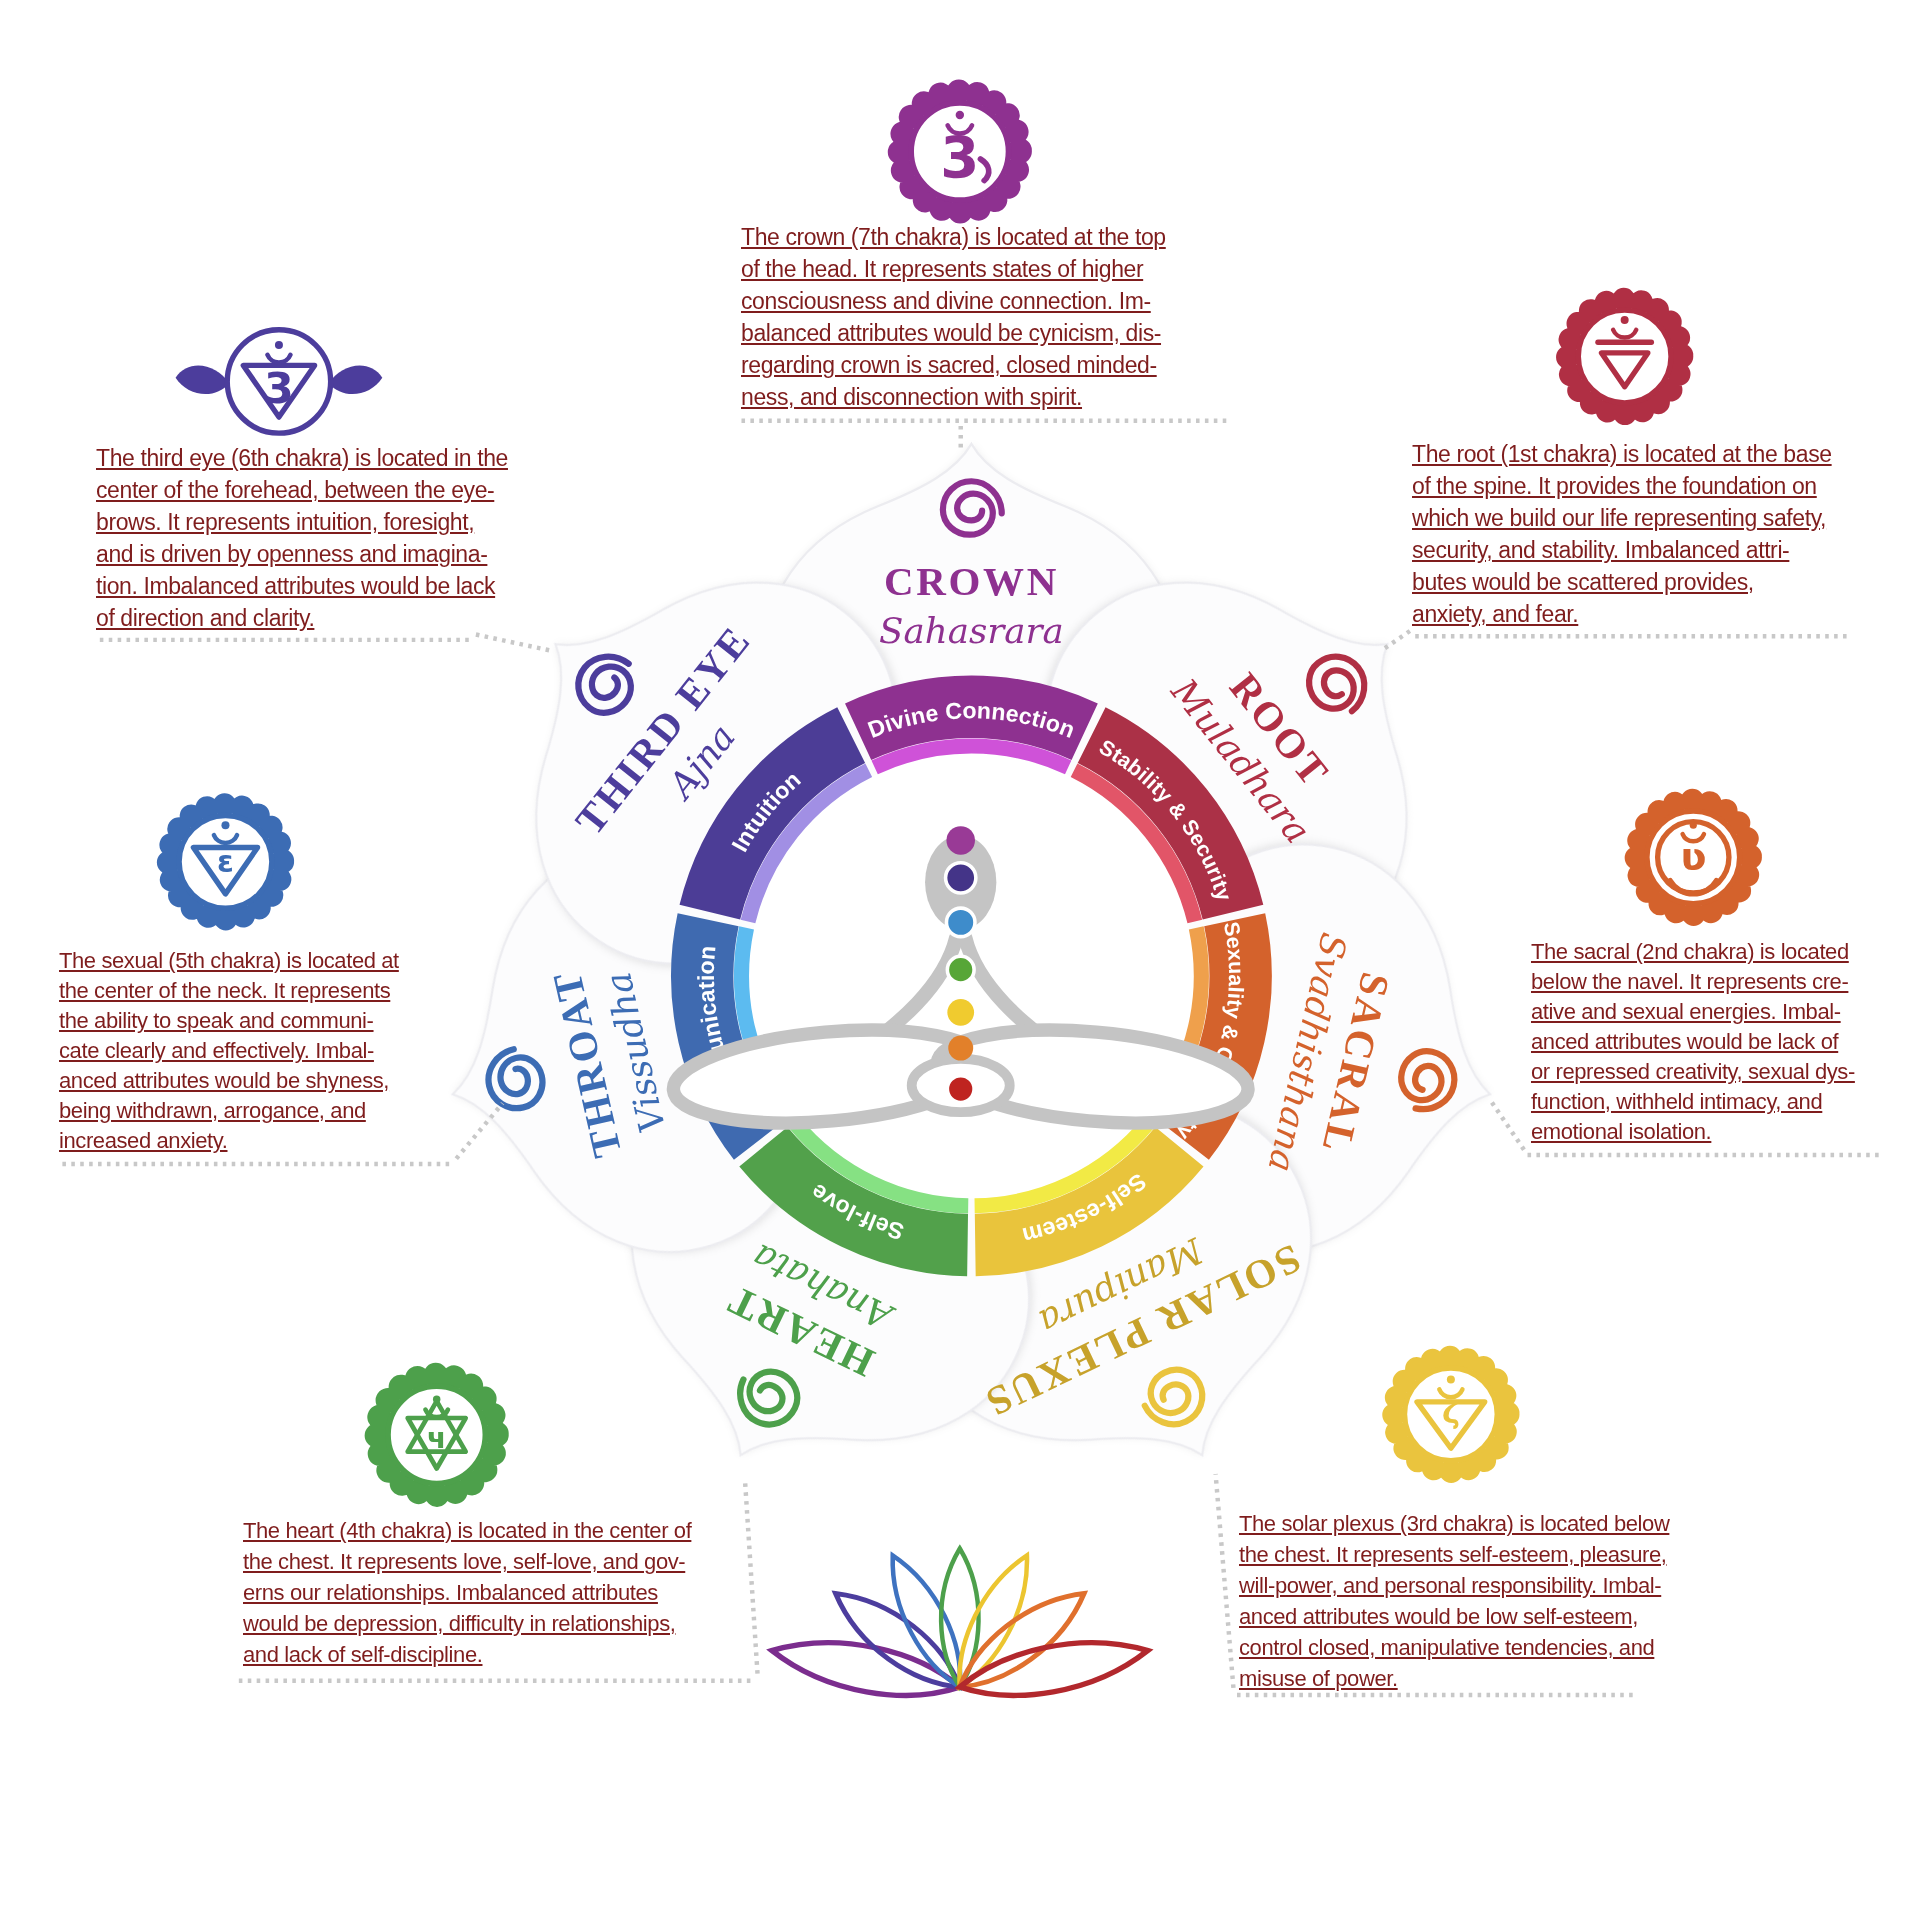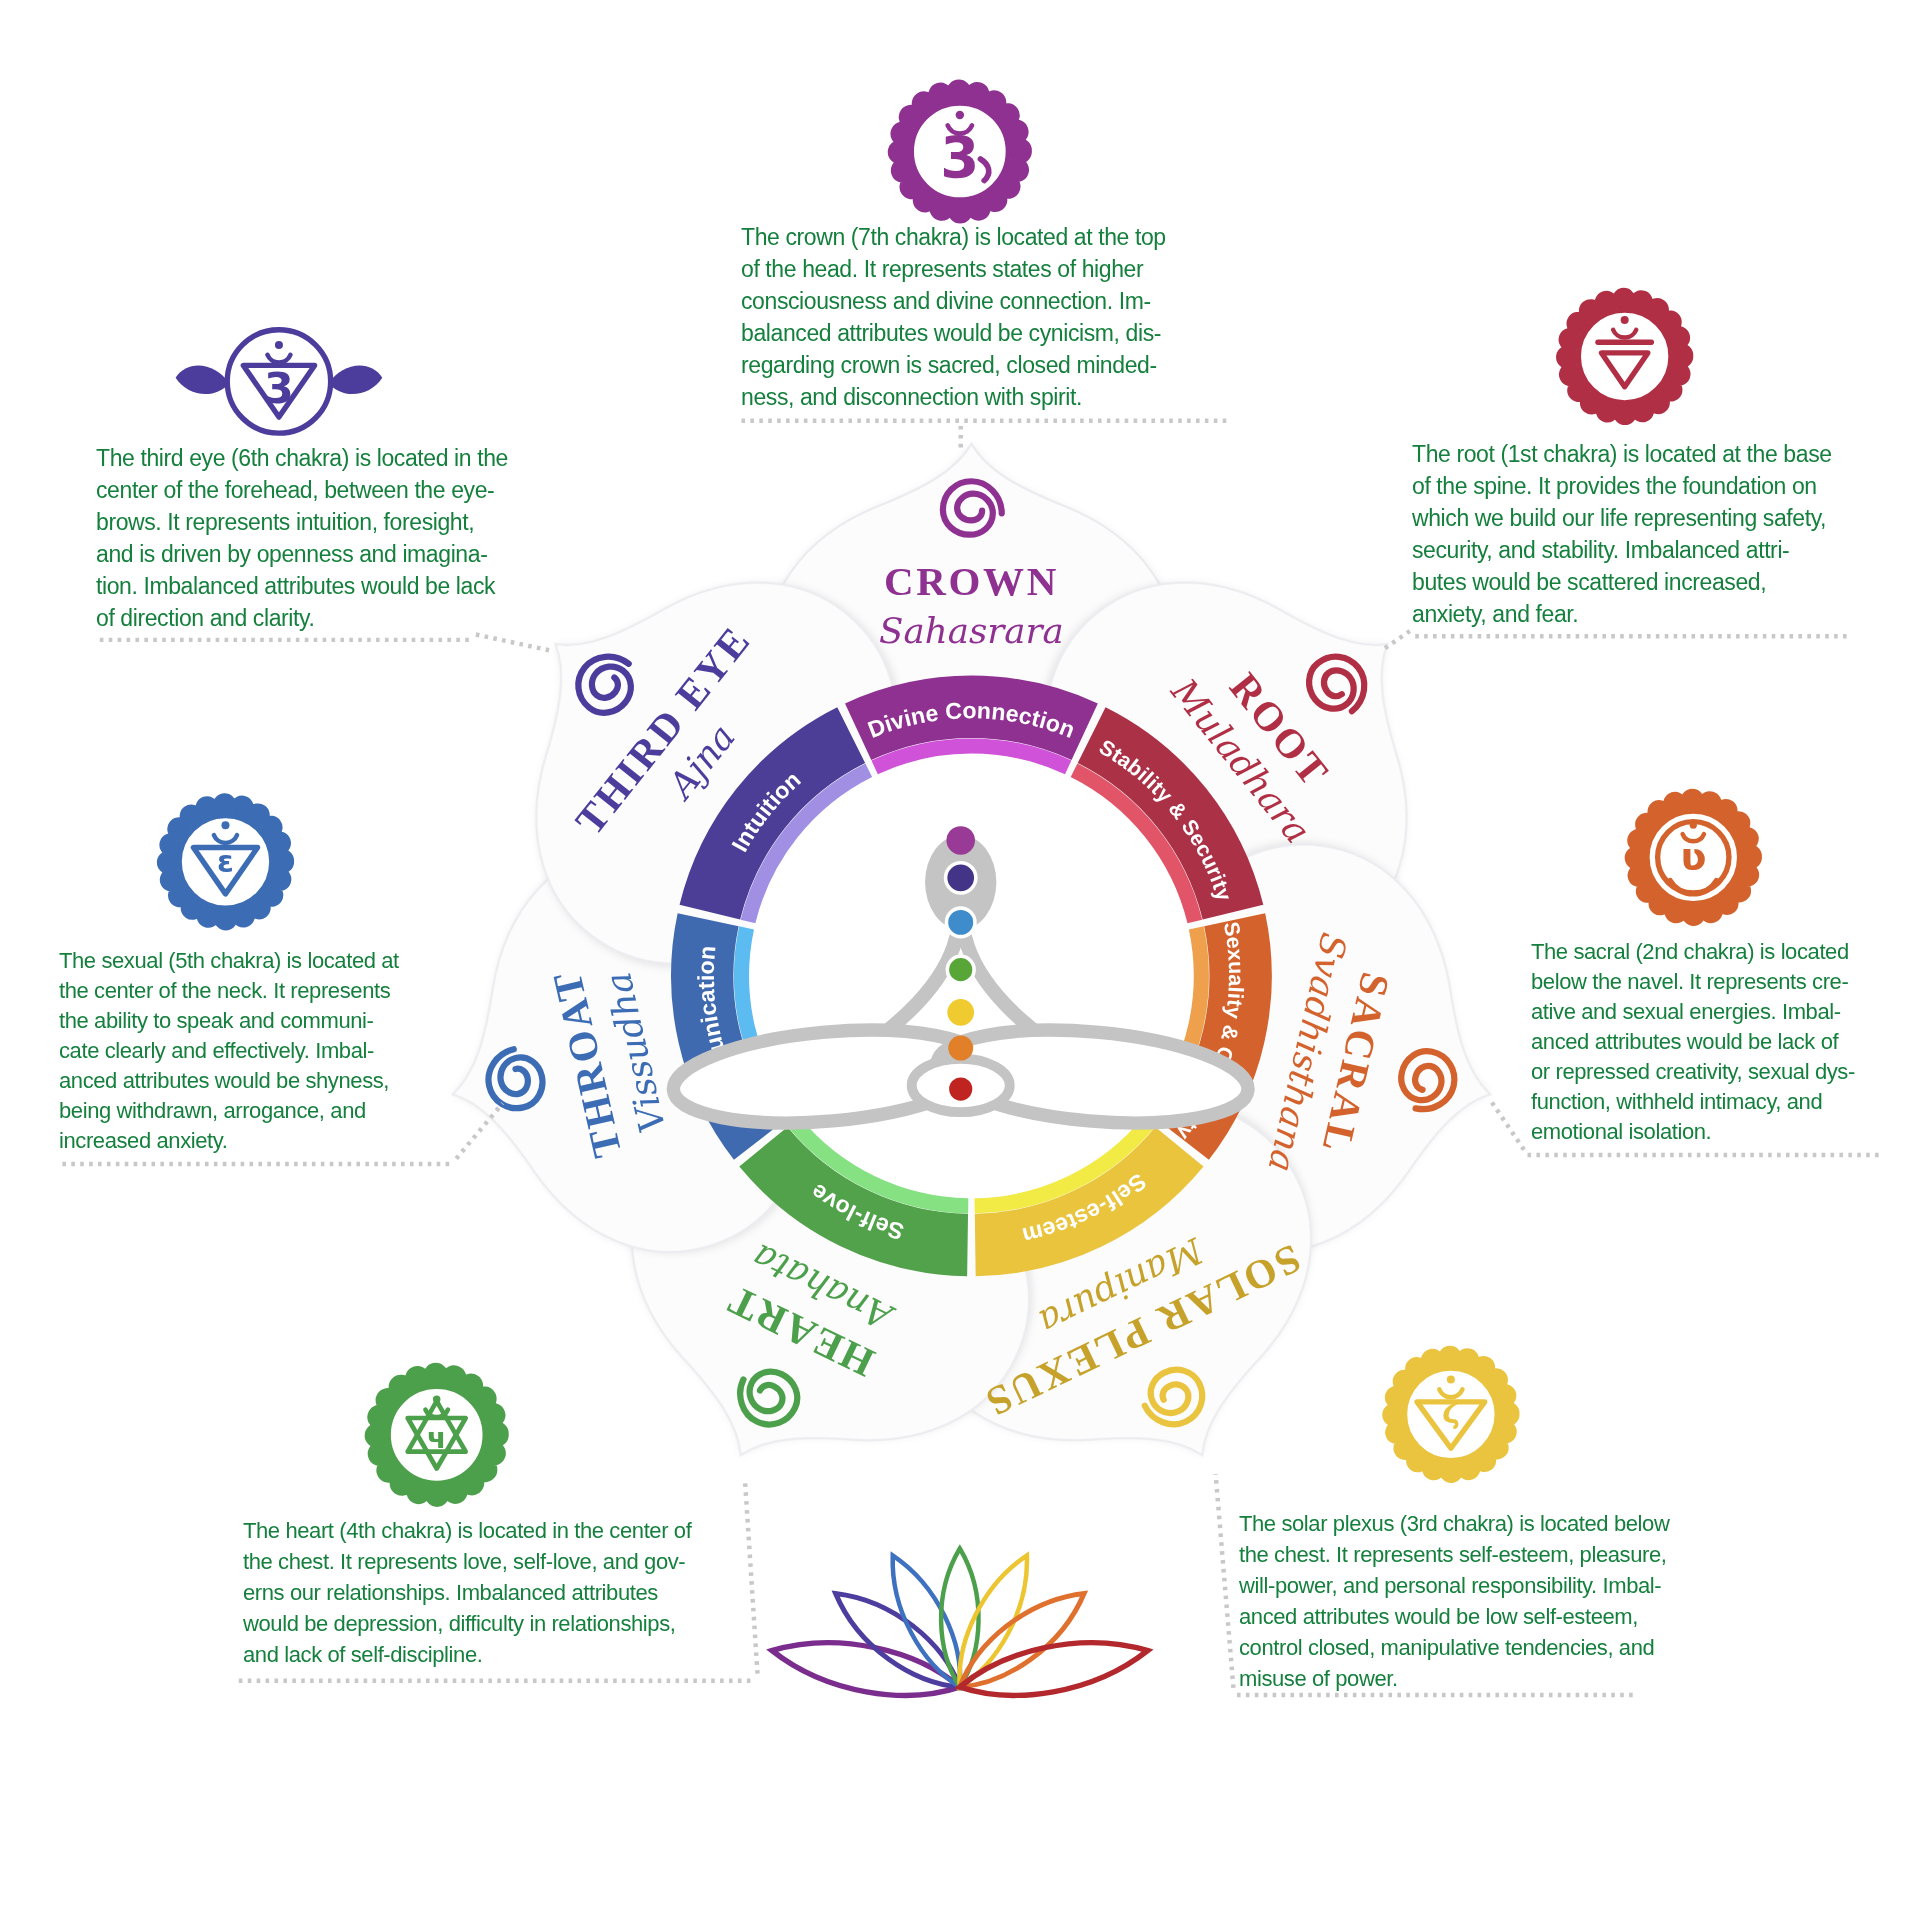--- a/index.html
+++ b/index.html
@@ -51,21 +51,21 @@
   .seg-thirdeye{stroke:#4c3d96;} .rim-thirdeye{stroke:#a18fe4;}
 
   
   .fig{stroke:#c4c4c4;}
   .figfill{fill:#c4c4c4;}
 
   
   .dots{stroke:#c8c8c8;stroke-width:5;fill:none;stroke-dasharray:4 6;}
 
   
-  .desc{position:absolute;color:#15803d;}
+  .desc{position:absolute;color:#7f1d1d;text-decoration:underline;}
   .desc .ln{white-space:nowrap;}
   .d26 .ln{font-size:23px;line-height:32px;letter-spacing:-0.4px;}
   .d25 .ln{font-size:22px;line-height:30px;letter-spacing:-0.4px;}
   .d24 .ln{font-size:22px;line-height:31px;letter-spacing:-0.4px;}
 
   
   #title{position:absolute;left:659px;top:1722px;width:606px;text-align:center;
          font-family:"Liberation Serif",serif;font-size:85px;letter-spacing:-0.9px;line-height:1;}
   #title span{display:inline-block;}
   .L0{color:#8e3190;} .L1{color:#4c3d9c;} .L2{color:#3e72c0;} .L3{color:#4da04b;}
@@ -288,21 +288,21 @@
   <div class="ln">and is driven by openness and imagina-</div>
   <div class="ln">tion. Imbalanced attributes would be lack</div>
   <div class="ln">of direction and clarity.</div>
 </div>
 
 <div class="desc d26" style="left:1412px;top:438px;">
   <div class="ln">The root (1st chakra) is located at the base</div>
   <div class="ln">of the spine. It provides the foundation on</div>
   <div class="ln">which we build our life representing safety,</div>
   <div class="ln">security, and stability. Imbalanced attri-</div>
-  <div class="ln">butes would be scattered increased,</div>
+  <div class="ln">butes would be scattered provides,</div>
   <div class="ln">anxiety, and fear.</div>
 </div>
 
 <div class="desc d25" style="left:59px;top:946px;">
   <div class="ln">The sexual (5th chakra) is located at</div>
   <div class="ln">the center of the neck. It represents</div>
   <div class="ln">the ability to speak and communi-</div>
   <div class="ln">cate clearly and effectively. Imbal-</div>
   <div class="ln">anced attributes would be shyness,</div>
   <div class="ln">being withdrawn, arrogance, and</div>

